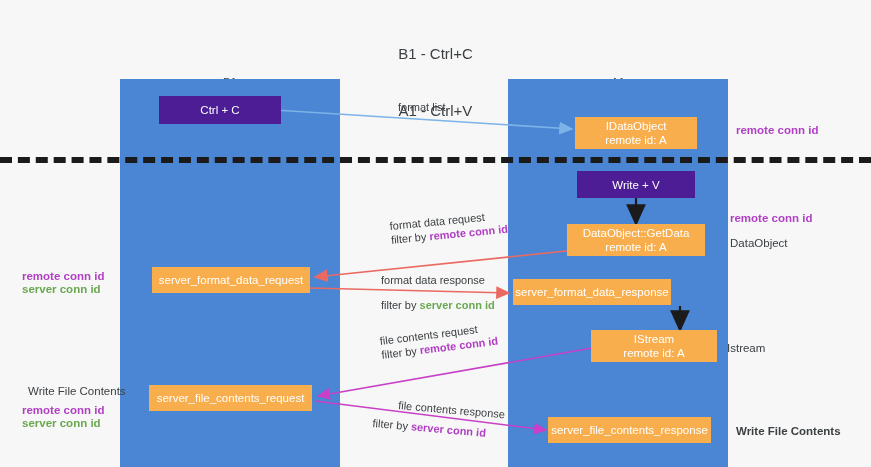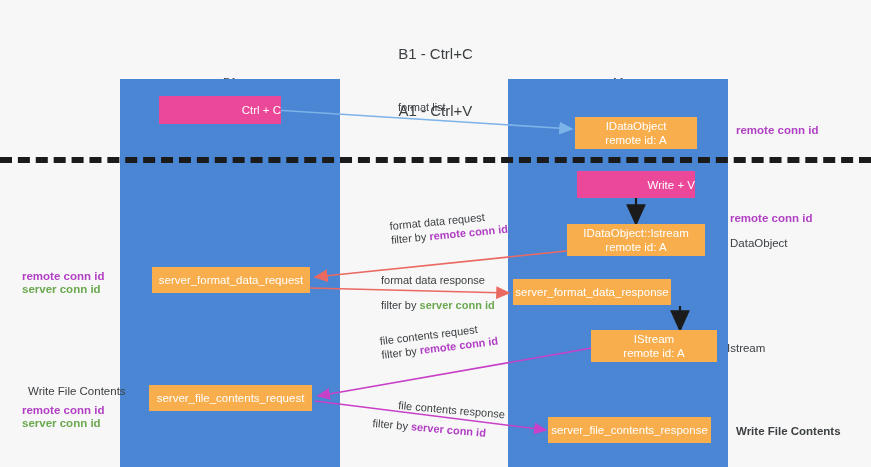--- a/index.html
+++ b/index.html
@@ -49,21 +49,21 @@
     display:flex;
     flex-direction:column;
     align-items:center;
     justify-content:center;
     text-align:center;
     color:#ffffff;
     font-size:11.5px;
     line-height:14px;
     white-space:nowrap;
   }
-  .node.green{background:#ec4899;align-items:flex-end;}
+  .node.green{background:#4c1d95;}
   .node.orange{background:#f9ae4d;}
   .node .l2{font-size:11.5px;}
 
   
   .ann{
     font-size:11.5px;
     line-height:14px;
     white-space:nowrap;
   }
   .purple{color:#b13fc4;font-weight:bold;}
@@ -142,21 +142,21 @@
   <div class="abs node orange" style="left:575px;top:117px;width:122px;height:32px;">
     <div>IDataObject</div>
     <div class="l2">remote id: A</div>
   </div>
 
   <div class="abs node green" style="left:577px;top:171px;width:118px;height:27px;">
     <div>Write + V</div>
   </div>
 
   <div class="abs node orange" style="left:567px;top:224px;width:138px;height:32px;">
-    <div>IDataObject::Istream</div>
+    <div>DataObject::GetData</div>
     <div class="l2">remote id: A</div>
   </div>
 
   <div class="abs node orange" style="left:152px;top:267px;width:158px;height:26px;">
     <div>server_format_data_request</div>
   </div>
 
   <div class="abs node orange" style="left:513px;top:279px;width:158px;height:26px;">
     <div>server_format_data_response</div>
   </div>

